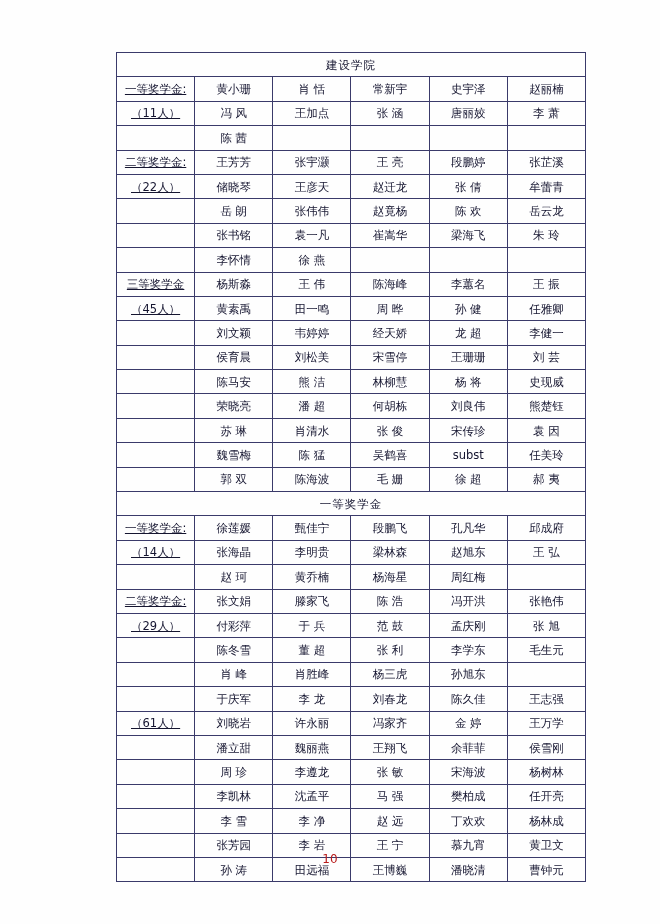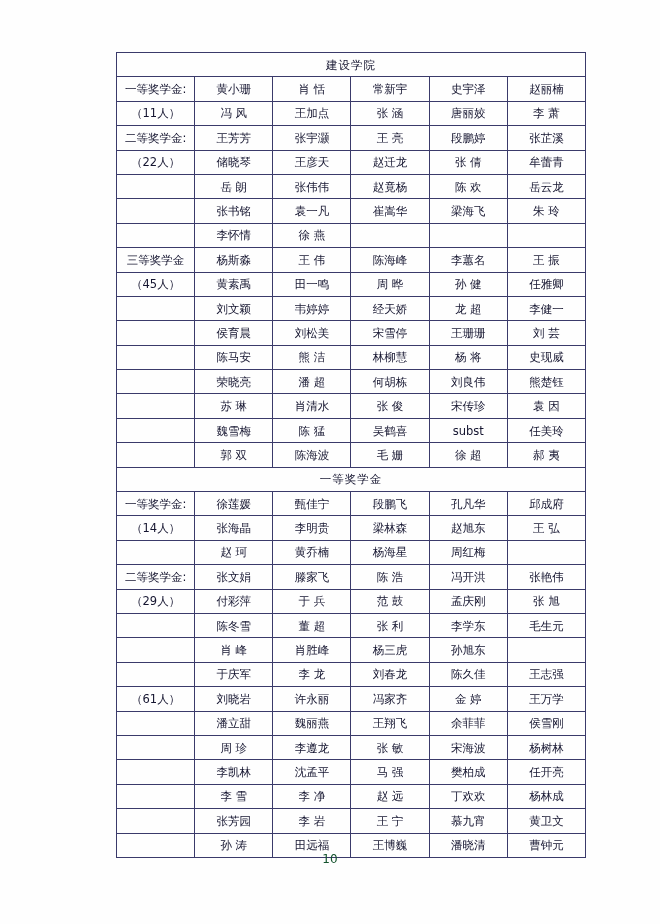--- a/index.html
+++ b/index.html
@@ -38,34 +38,34 @@
     padding: 0 1px;
     text-align: center;
     vertical-align: middle;
     font-size: 11.5px;
     line-height: 1.05;
     font-family: "DejaVu Sans", "Liberation Sans", sans-serif;
     color: #151530;
     white-space: nowrap;
     overflow: hidden;
   }
-  td.col-label { width: 95px; }
+  td.col-label { width: 95px; text-decoration: underline; }
   td.col-name  { width: 75px; }
   td.section-head {
     font-size: 12px;
     letter-spacing: 1px;
   }
   .page-number {
     position: absolute;
     left: 0;
     top: 852px;
     width: 660px;
     text-align: center;
     font-size: 12px;
-    color: #14532d;
+    color: #b91c1c;
     font-family: "DejaVu Sans", "Liberation Sans", sans-serif;
   }
 </style>
 </head>
 <body>
 
 <div class="page">
 
   <div class="doc-table-wrap">
     <table class="doc-table">
@@ -83,20 +83,28 @@
           </tr>
           <tr>
             <td class="col-label">（11人）</td>
             <td class="col-name">冯 风</td>
             <td class="col-name">王加点</td>
             <td class="col-name">张 涵</td>
             <td class="col-name">唐丽姣</td>
             <td class="col-name">李 萧</td>
           </tr>
           <tr>
+            <td class="col-label"></td>
+            <td class="col-name">陈 茜</td>
+            <td class="col-name"></td>
+            <td class="col-name"></td>
+            <td class="col-name"></td>
+            <td class="col-name"></td>
+          </tr>
+          <tr>
             <td class="col-label">二等奖学金:</td>
             <td class="col-name">王芳芳</td>
             <td class="col-name">张宇灏</td>
             <td class="col-name">王 亮</td>
             <td class="col-name">段鹏婷</td>
             <td class="col-name">张芷溪</td>
           </tr>
           <tr>
             <td class="col-label">（22人）</td>
             <td class="col-name">储晓琴</td>

